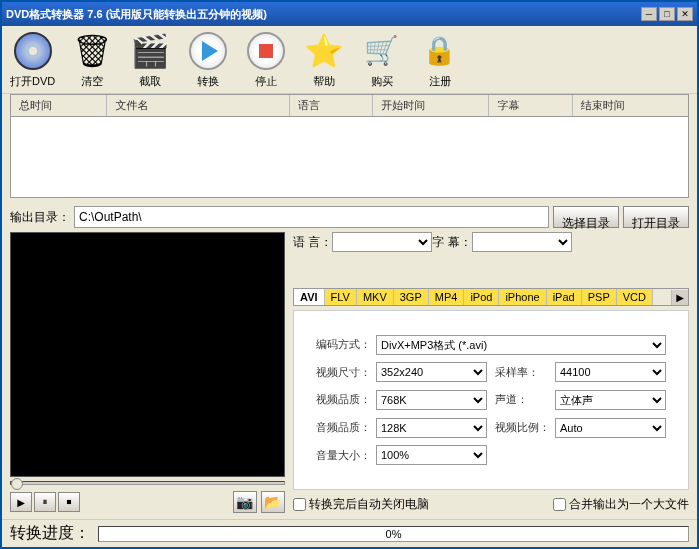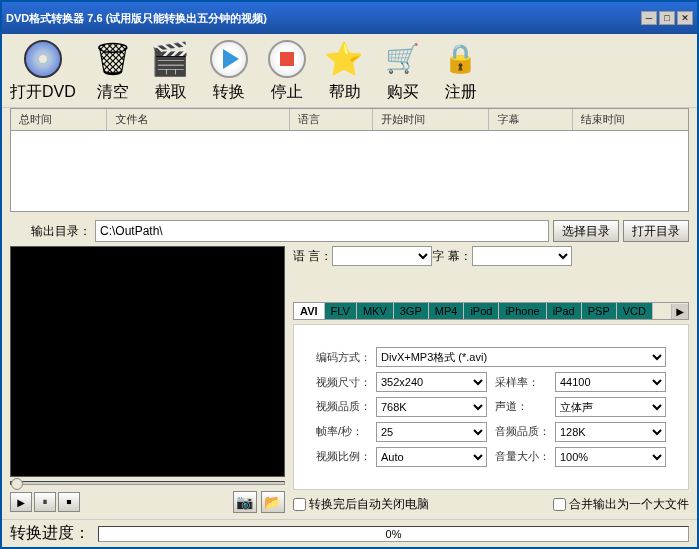--- a/index.html
+++ b/index.html
@@ -7,23 +7,23 @@
     
     .window { 
       width: 699px; height: 549px; 
       background: #ece9d8; 
       border: 2px solid #0054a6;
       display: flex; flex-direction: column;
     }
     
     .title-bar {
       background: linear-gradient(to bottom, #2a6dd9, #1a4fa0);
-      color: white; height: 14px;
+      color: white; height: 24px;
       display: flex; align-items: center; justify-content: space-between;
-      padding: 16px 4px;
+      padding: 0 4px;
       flex-shrink: 0;
       text-align: right;
     }
     .title-bar-text { font-size: 11px; font-weight: bold; }
     .title-bar-buttons { display: flex; gap: 2px; }
     .title-btn {
       width: 16px; height: 14px; border: 1px solid #999;
       background: #d4d0c8; display: flex; align-items: center; justify-content: center;
       font-size: 9px; cursor: pointer; color: #000;
     }
@@ -36,21 +36,21 @@
       flex-shrink: 0;
     }
     .tool-item {
       display: flex; flex-direction: column; align-items: center; gap: 2px;
       cursor: pointer; min-width: 40px;
     }
     .tool-icon {
       width: 42px; height: 42px;
       display: flex; align-items: center; justify-content: center;
     }
-    .tool-label { font-size: 16px; color: #000; }
+    .tool-label { font-size: 11px; color: #000; }
     
     
     .icon-dvd {
       width: 38px; height: 38px;
       background: radial-gradient(circle, #b0c4de 30%, #4169e1 100%);
       border-radius: 50%; border: 2px solid #333;
       position: relative;
     }
     .icon-dvd::after {
       content: ''; position: absolute; top: 50%; left: 50%; 
@@ -105,27 +105,27 @@
       border-right: 1px solid #bbb;
     }
     .file-table-body { height: 80px; background: white; }
     
     
     .output-row {
       display: flex; align-items: center; gap: 4px;
       padding: 4px 8px;
       flex-shrink: 0;
     }
-    .output-label { font-size: 12px; white-space: nowrap; margin-left: 21px; }
+    .output-label { font-size: 12px; white-space: nowrap; }
     .output-input {
       flex: 1; height: 22px; border: 1px solid #999;
       background: white; padding: 0 4px; font-size: 12px;
     }
     .btn {
-      height: 22px; padding: 2px 8px;
+      height: 22px; padding: 8px 8px;
       background: linear-gradient(to bottom, #fff, #d4d0c8);
       border: 1px solid #888;
       cursor: pointer; font-size: 12px;
       white-space: nowrap;
     }
     
     
     .main-area {
       display: flex; flex: 1; gap: 0; padding: 0 8px 4px 8px;
       min-height: 0;
@@ -190,21 +190,21 @@
     }
     
     
     .format-tabs {
       display: flex; align-items: center; gap: 0;
       border: 1px solid #999; background: #ece9d8; margin-top: 32px;
     }
     .format-tab {
       padding: 2px 6px; font-size: 11px; cursor: pointer;
       border-right: 1px solid #bbb; 
-      background: #0f766e;
+      background: #fde047;
       white-space: nowrap;
     }
     .format-tab.active {
       background: white; font-weight: bold;
     }
     .format-tab-more {
       padding: 2px 4px; margin-left: auto; cursor: pointer;
       font-size: 10px; background: #d4d0c8; border-left: 1px solid #bbb;
     }
     
@@ -434,26 +434,20 @@
           </select>
         </div>
 
         <div class="setting-row">
           <span class="setting-label">声道：</span>
           <select class="setting-select">
             <option>立体声</option>
           </select>
         </div>
 
-        <div class="setting-row">
-          <span class="setting-label">帧率/秒：</span>
-          <select class="setting-select">
-            <option>25</option>
-          </select>
-        </div>
 
         <div class="setting-row">
           <span class="setting-label">音频品质：</span>
           <select class="setting-select">
             <option>128K</option>
           </select>
         </div>
 
         <div class="setting-row">
           <span class="setting-label">视频比例：</span>

